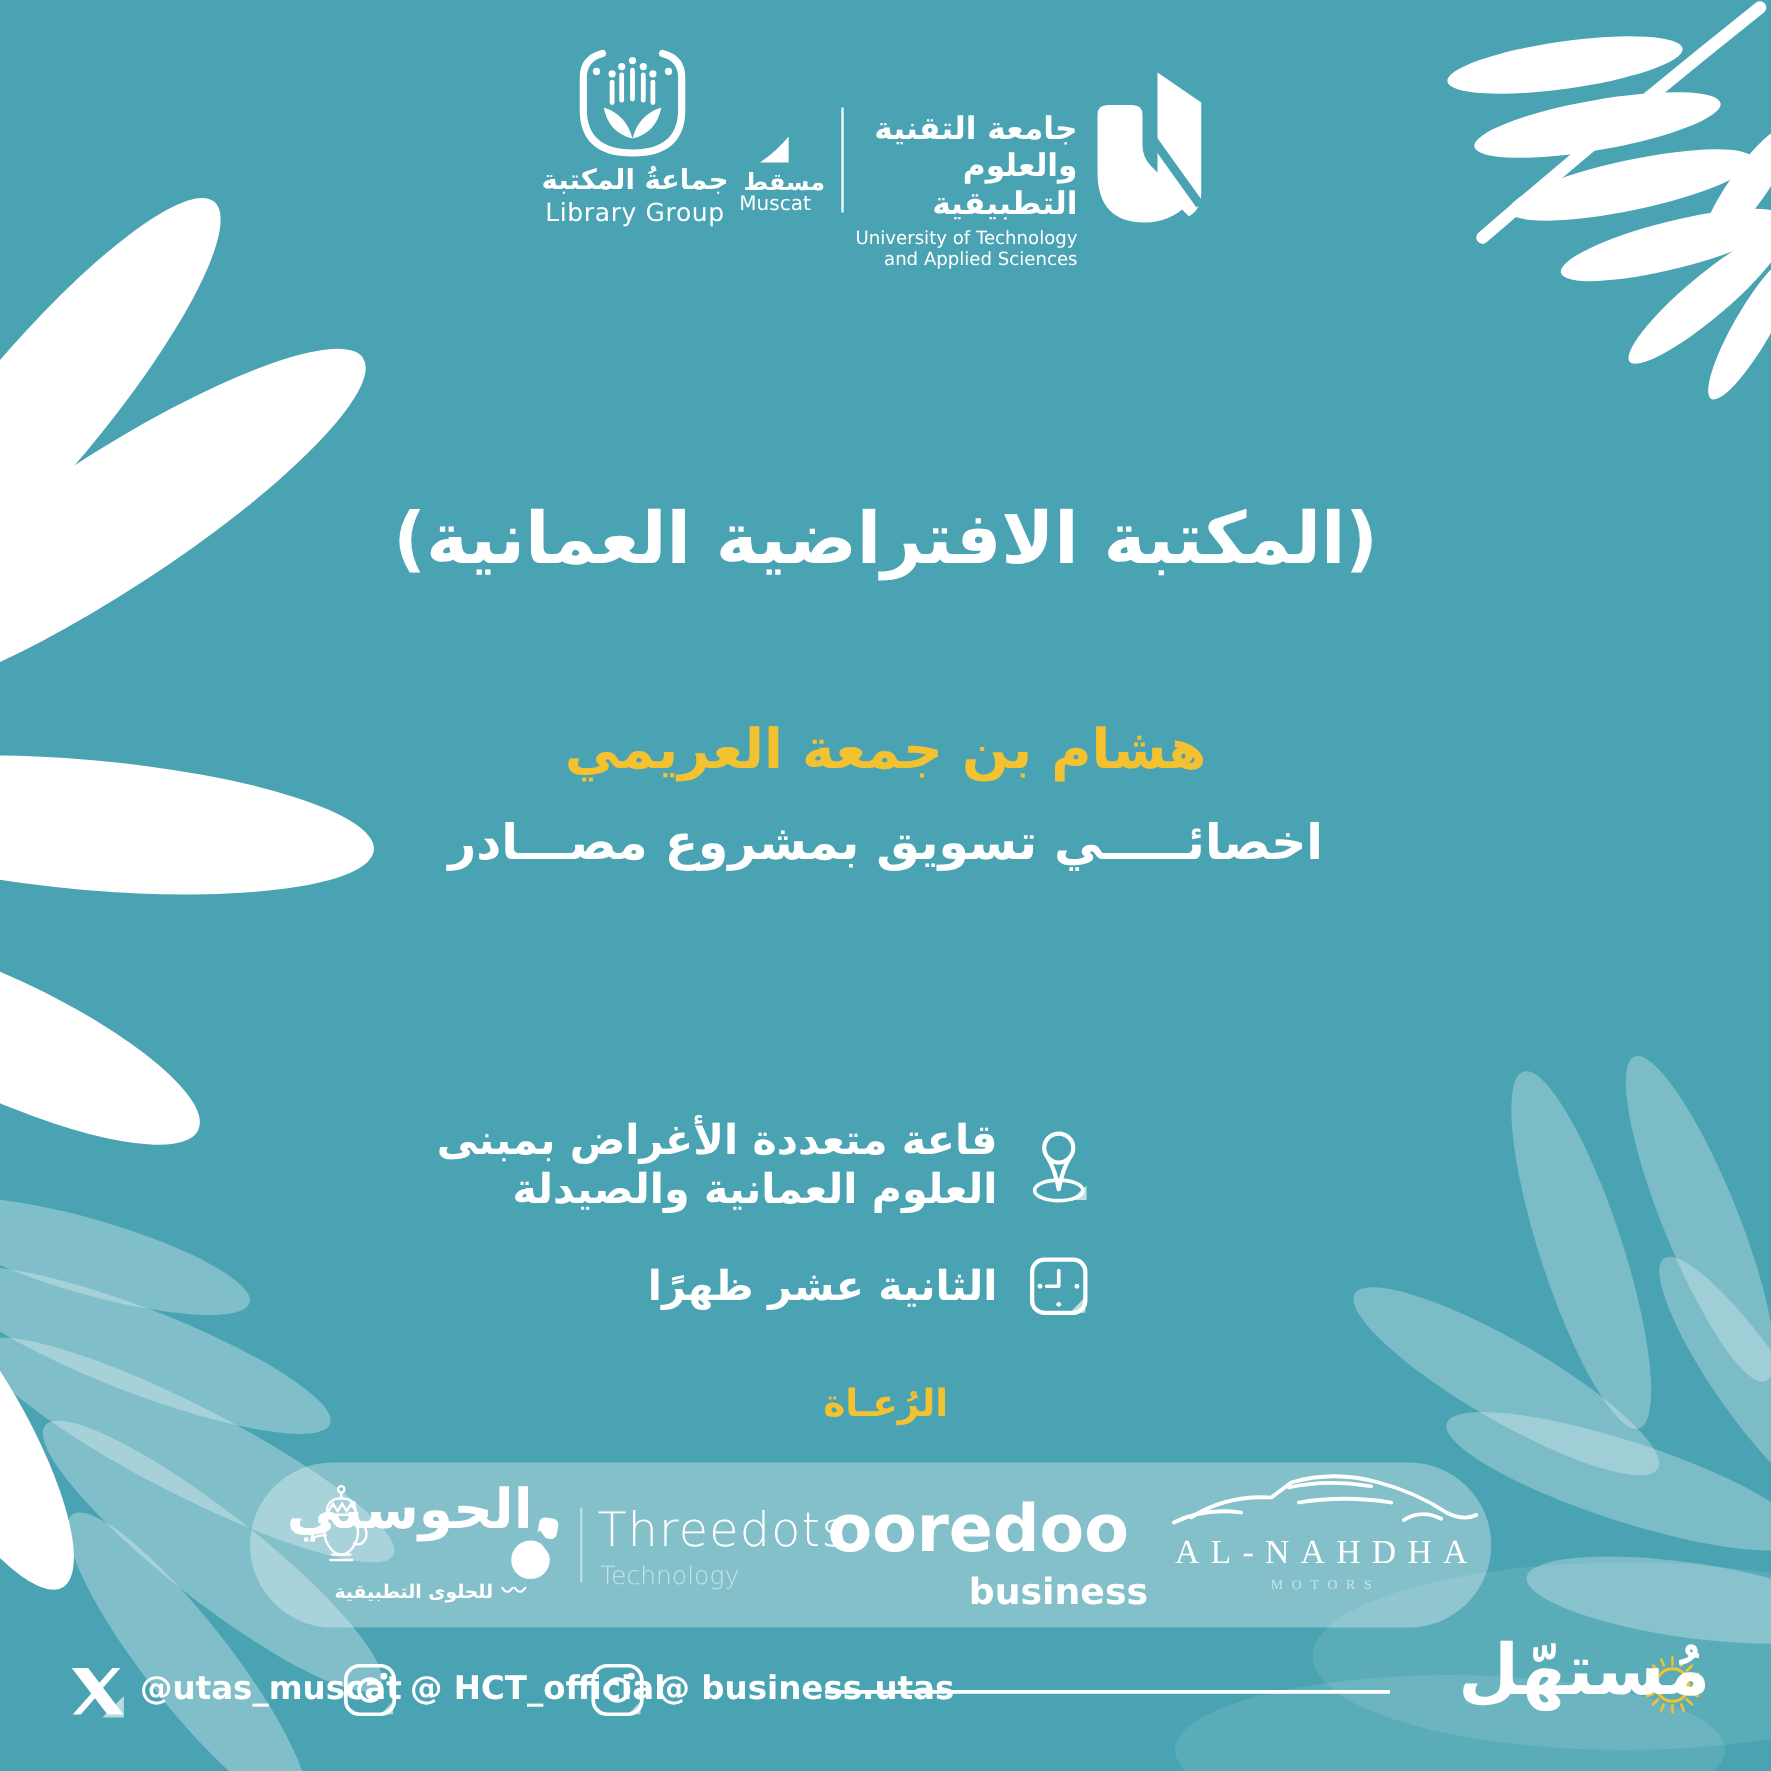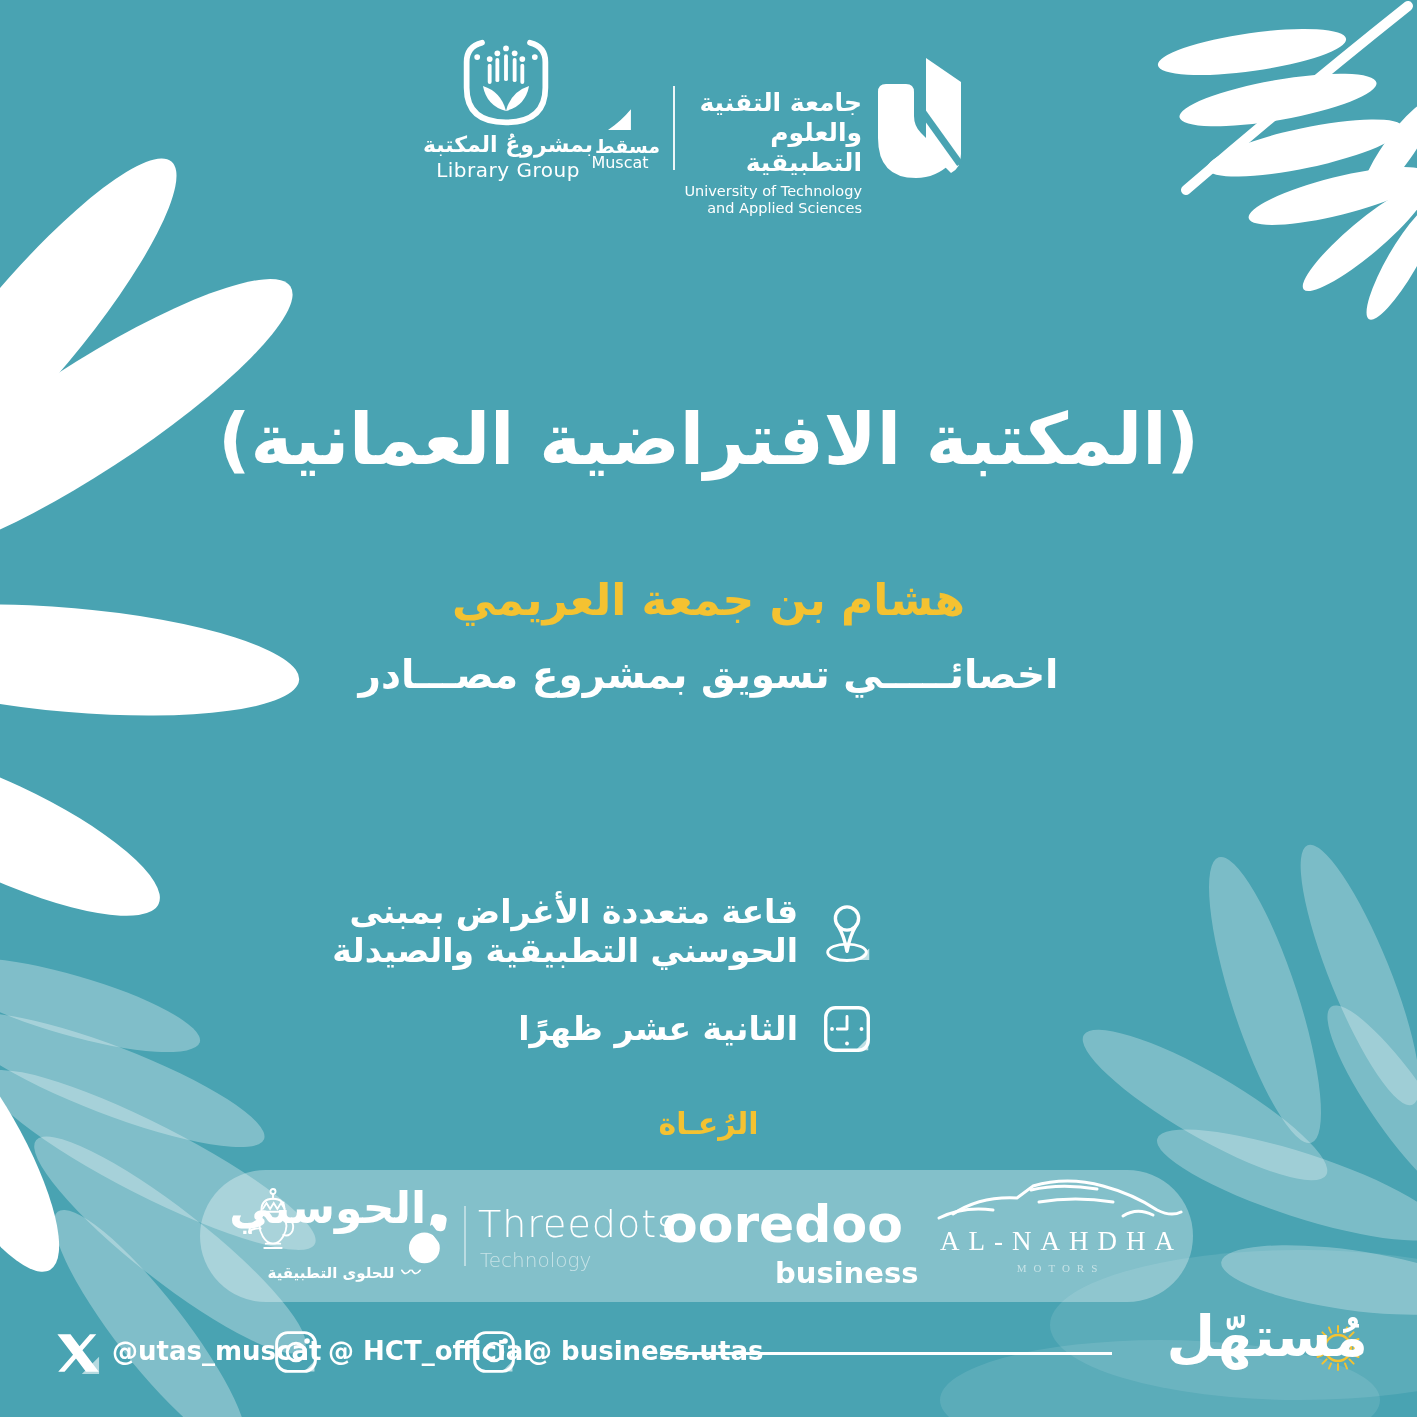--- a/index.html
+++ b/index.html
@@ -20,21 +20,21 @@
   .campus-ar{left:580px;top:135px;width:80px;text-align:right;font-size:19px;font-weight:700;}
   .campus-en{left:580px;top:153px;width:80px;text-align:center;font-size:16px;font-weight:400;}
   .hdr-vline{left:673px;top:86px;width:2px;height:84px;background:#FFFFFF;opacity:.9;}
   .uni-text{left:662px;top:88px;width:200px;text-align:right;}
   .uni-ar{font-size:25px;font-weight:700;line-height:30px;direction:rtl;}
   .uni-en{font-size:14.5px;font-weight:400;line-height:17px;}
   .utas-logo{left:868px;top:52px;}
 
   
   .event-title{top:272px;font-size:98px;font-weight:700;line-height:1.1;}
-  .event-subtitle{top:398px;font-size:71px;font-weight:700;}
+  .event-subtitle{top:398px;font-size:57px;font-weight:700;}
   .speaker-name{top:574px;font-size:44px;font-weight:700;}
   .speaker-role{top:652px;font-size:39px;font-weight:700;}
 
   
   .detail-row{position:absolute;right:541px;display:flex;align-items:center;gap:20px;}
   .detail-text{color:#fff;font-weight:700;font-size:33px;direction:rtl;text-align:right;line-height:1.18;}
   .row-date{top:810px;}
   .row-loc{top:893px;}
   .row-time{top:1000px;}
 
@@ -127,21 +127,21 @@
     <g fill="#fff">
       <circle cx="38" cy="24" r="3"></circle>
         <circle cx="46" cy="18" r="3"></circle>
         <circle cx="55" cy="13" r="3"></circle>
       <circle cx="64" cy="18" r="3"></circle>
         <circle cx="72" cy="24" r="3"></circle>
       <circle cx="25" cy="22" r="3"></circle>
         <circle cx="85" cy="22" r="3"></circle>
     </g>
   </svg>
-  <div class="abs lib-ar white rtl">بمشروعُ المكتبة</div>
+  <div class="abs lib-ar white rtl">جماعةُ المكتبة</div>
   <div class="abs lib-en white">Library Group</div>
 
   <svg class="abs campus-icon" width="28" height="24" viewBox="0 0 24 22">
     <path d="M1,21 L22,21 L22,2 Q13,13 1,21 Z" fill="#fff"></path>
   </svg>
   <div class="abs campus-ar white rtl">مسقط</div>
   <div class="abs campus-en white">Muscat</div>
 
   <div class="abs hdr-vline"></div>
 
@@ -161,21 +161,21 @@
   </svg>
 
   <div class="abs center event-subtitle white rtl">(المكتبة الافتراضية العمانية)</div>
   <div class="abs center speaker-name yellow rtl">هشام بن جمعة العريمي</div>
   <div class="abs center speaker-role white rtl">اخصائـــــي تسويق بمشروع مصـــادر</div>
 
 
   <div class="detail-row row-loc">
     <div class="detail-text">
       <div>قاعة متعددة الأغراض بمبنى</div>
-      <div>الحوسني التطبيقية والصيدلة</div>
+      <div>العلوم العمانية والصيدلة</div>
     </div>
     <svg width="58" height="70" viewBox="0 0 60 72">
       <ellipse cx="30" cy="57" rx="20" ry="8.5" fill="none" stroke="#fff" stroke-width="3"></ellipse>
       <circle cx="30" cy="22" r="12" fill="none" stroke="#fff" stroke-width="3.5"></circle>
       <path d="M21,30 Q27,40 30,56 M39,30 Q33,40 30,56" fill="none" stroke="#fff" stroke-width="3.5" stroke-linecap="round"></path>
       <path d="M53,53 L53,65 L40,65 Z" fill="rgba(255,255,255,0.65)"></path>
     </svg>
   </div>
 
   <div class="detail-row row-time">

